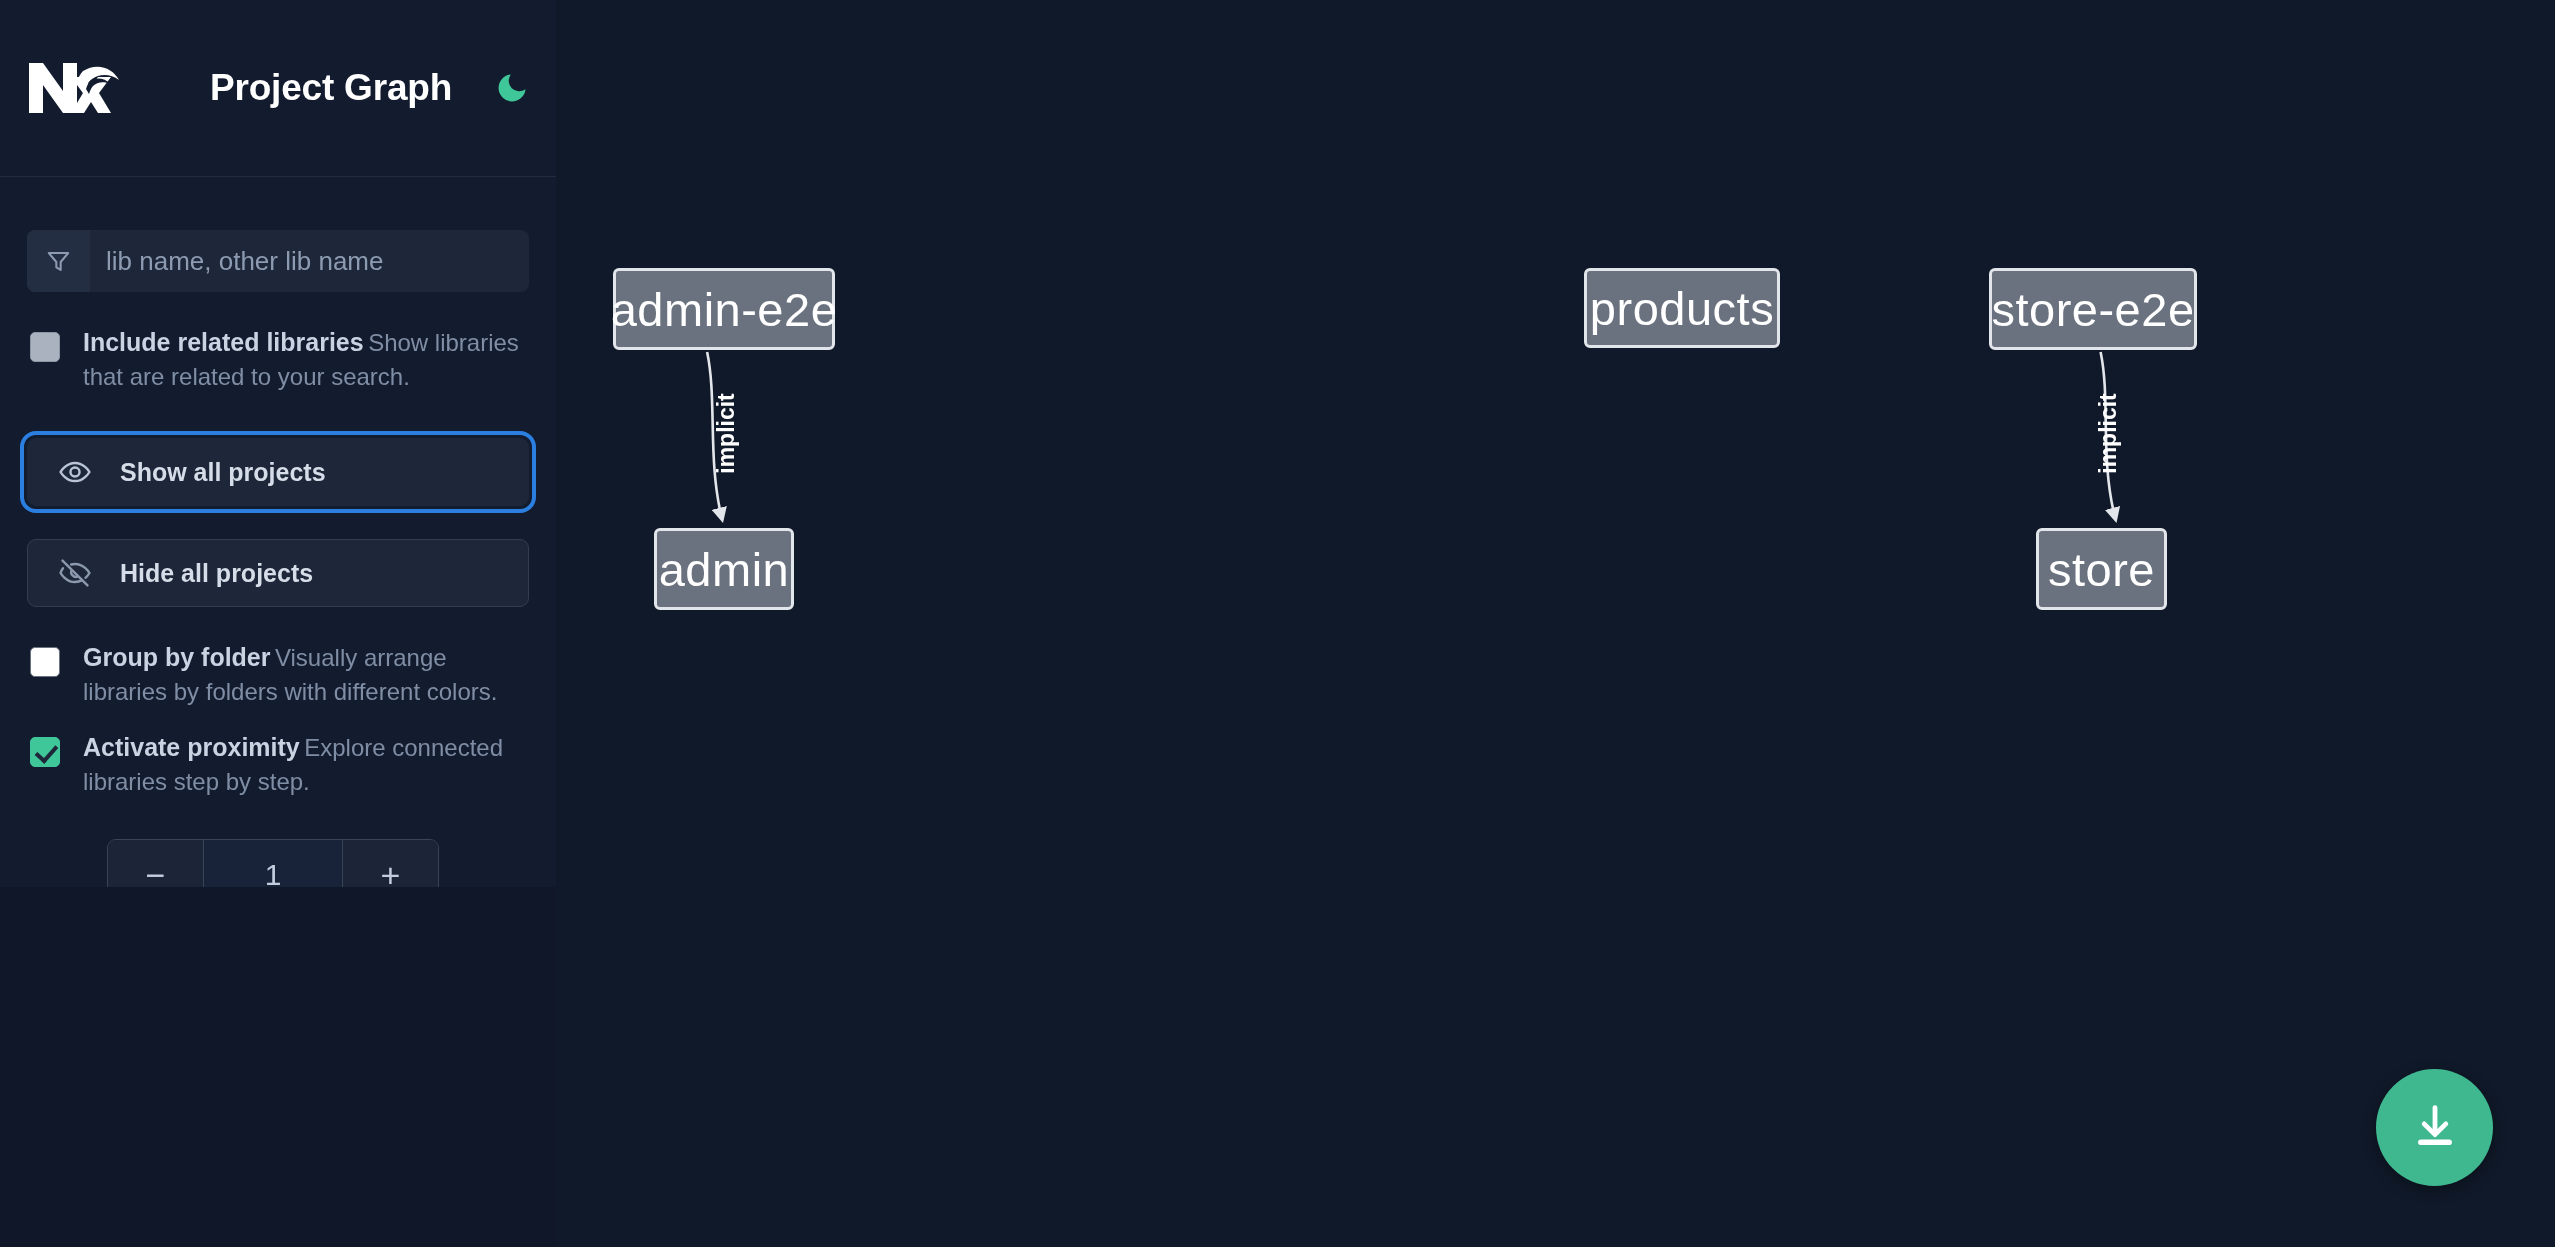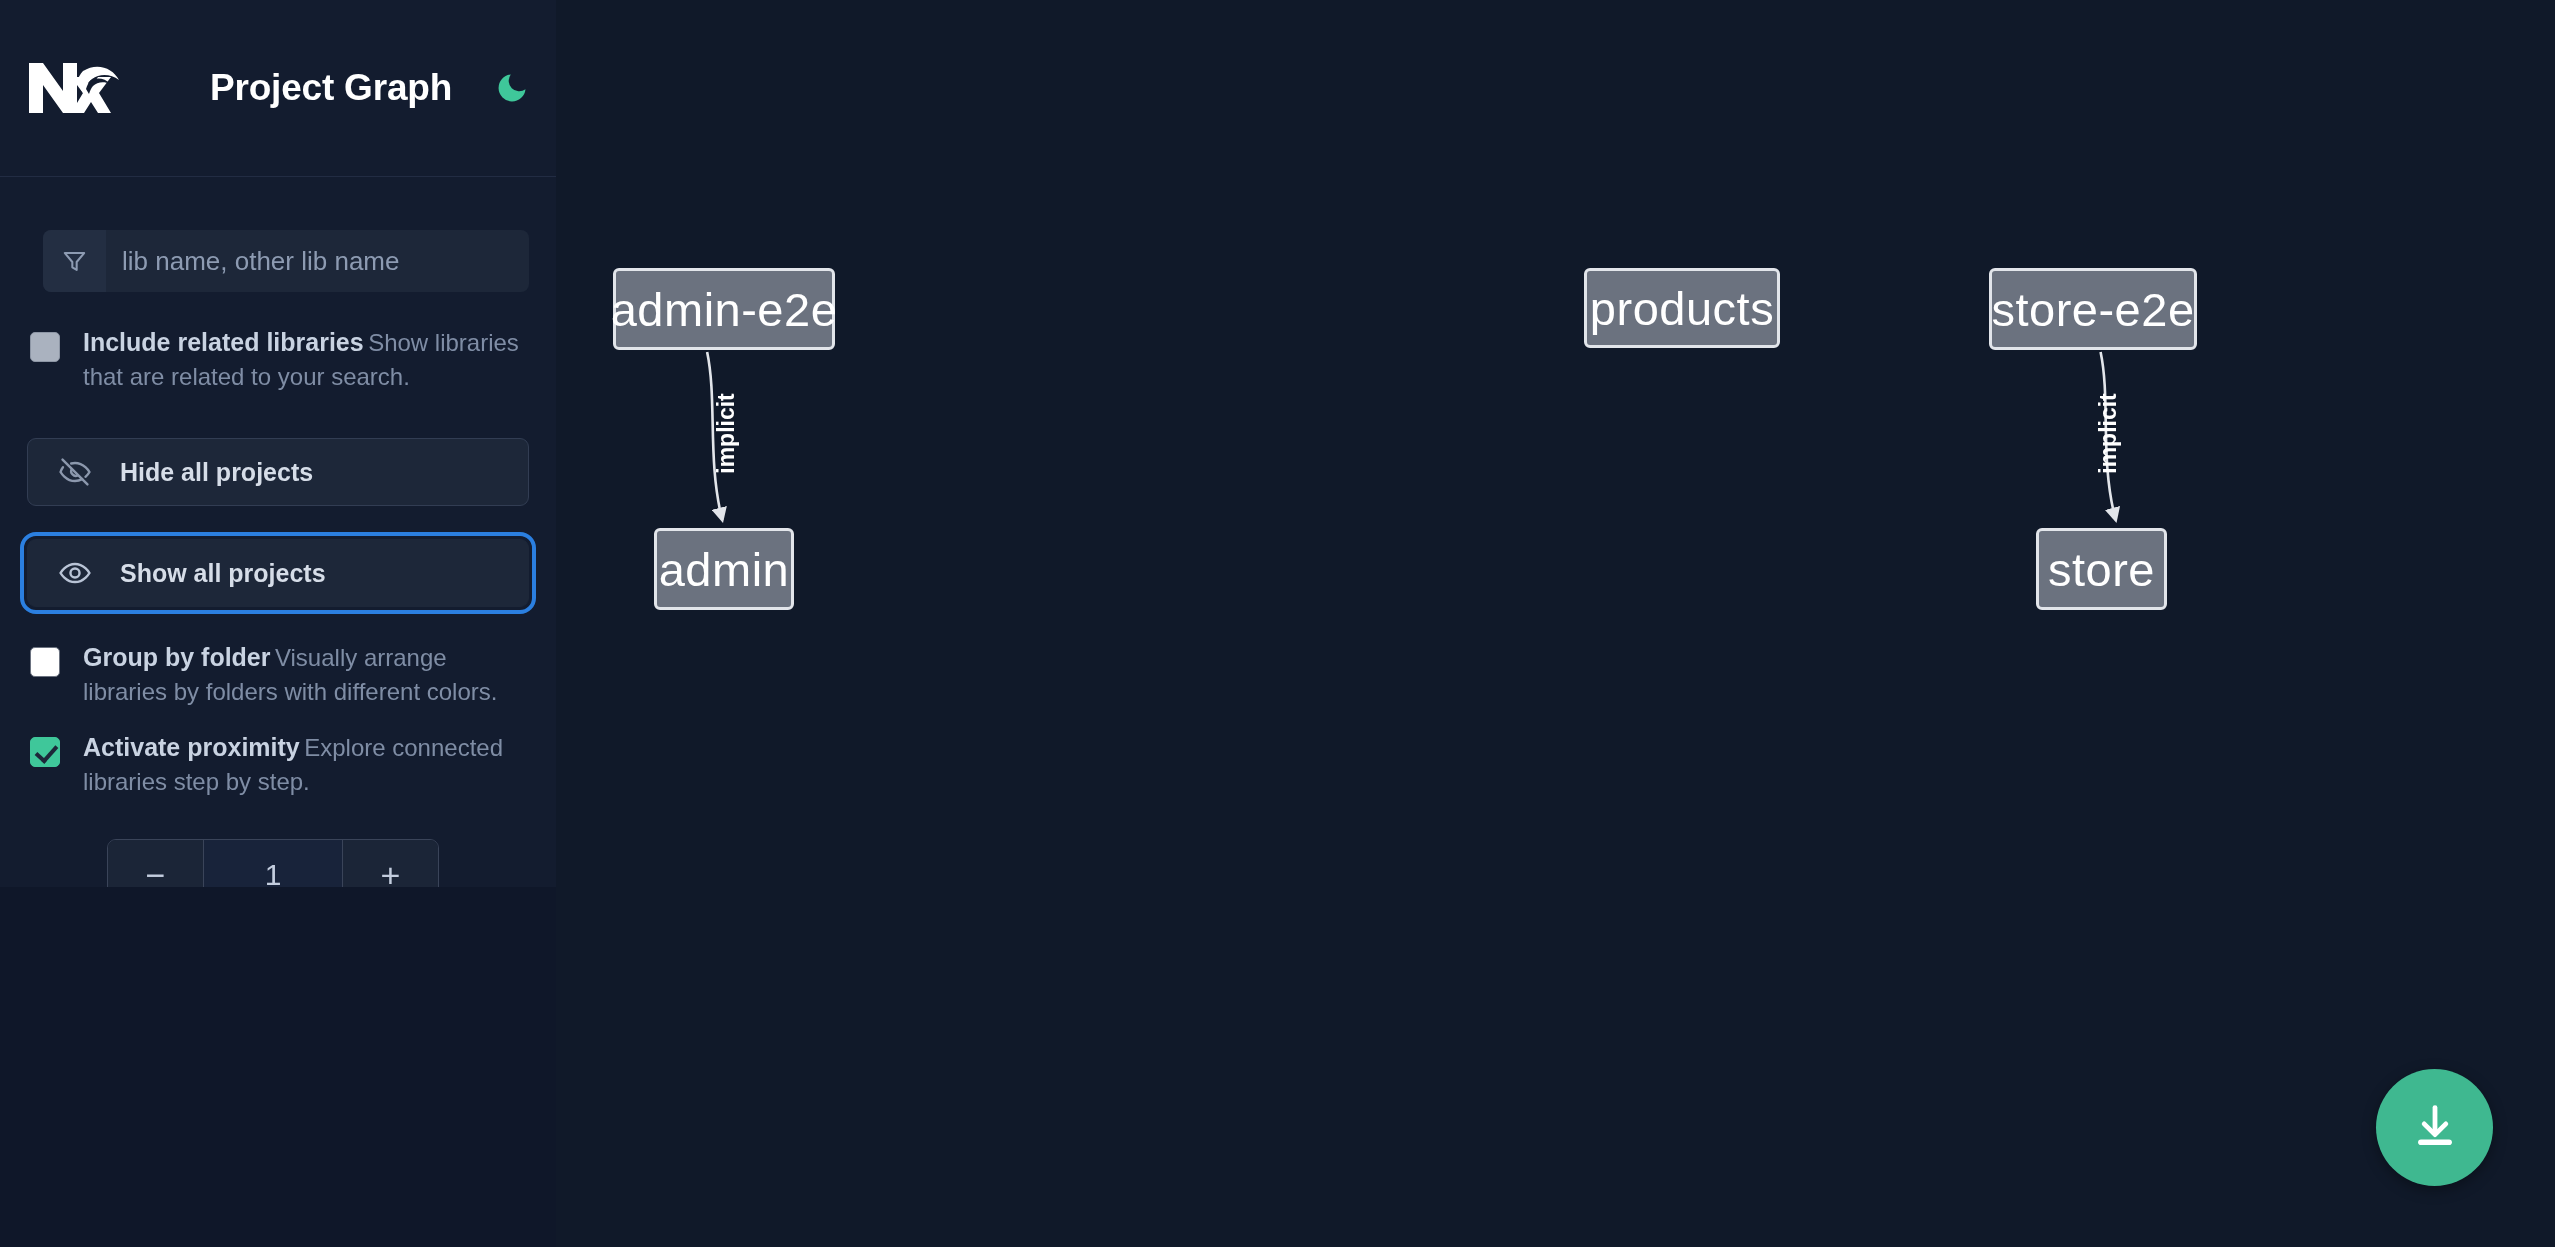--- a/index.html
+++ b/index.html
@@ -56,21 +56,21 @@
     padding: 32px 27px 0 27px;
     gap: 21px;
   }
   .info-icon { width: 27px; height: 27px; flex: 0 0 27px; }
   .sidebar-desc-text {
     font-size: 24px;
     color: #9aa7bd;
     white-space: nowrap;
   }
 
-  .filter-wrap { padding: 53px 27px 0 43px; }
+  .filter-wrap { padding: 53px 27px 0 27px; }
   .filter-box {
     display: flex;
     align-items: stretch;
     height: 62px;
     background: #1d2739;
     border-radius: 8px;
     overflow: hidden;
   }
   .filter-icon-cell {
     width: 63px;
@@ -272,39 +272,39 @@
 
     <div class="option-row">
       <span class="cbx disabled"></span>
       <span class="option-text">
         <span class="option-title">Include related libraries</span>
         <span class="option-sub">Show libraries that are related to your search.</span>
       </span>
     </div>
 
     <div class="btn-wrap">
+      <button class="big-btn focused">
+        <span class="bicon">
+          <svg viewBox="0 0 24 24" width="34" height="34" aria-hidden="true">
+            <path d="M1.8 12S5.5 5.6 12 5.6 22.2 12 22.2 12 18.5 18.4 12 18.4 1.8 12 1.8 12z" fill="none" stroke="#b9c4d6" stroke-width="1.7"></path>
+            <circle cx="12" cy="12" r="3.2" fill="none" stroke="#b9c4d6" stroke-width="1.7"></circle>
+          </svg>
+        </span>
+        <span>Show all projects</span>
+      </button>
       <button class="big-btn">
         <span class="bicon">
           <svg viewBox="0 0 24 24" width="34" height="34" aria-hidden="true">
             <path d="M3.5 8.6C2.4 10 1.8 12 1.8 12S5.5 18.4 12 18.4c2 0 3.7-.6 5.1-1.4M9.3 6a9.6 9.6 0 0 1 2.7-.4C18.5 5.6 22.2 12 22.2 12s-1 1.8-2.8 3.4" fill="none" stroke="#8c98ad" stroke-width="1.7" stroke-linecap="round"></path>
             <path d="M9.8 9.8a3.2 3.2 0 0 0 4.4 4.4" fill="none" stroke="#8c98ad" stroke-width="1.7"></path>
             <line x1="3.2" y1="3.2" x2="20.8" y2="20.8" stroke="#8c98ad" stroke-width="1.7" stroke-linecap="round"></line>
           </svg>
         </span>
         <span>Hide all projects</span>
       </button>
-      <button class="big-btn focused">
-        <span class="bicon">
-          <svg viewBox="0 0 24 24" width="34" height="34" aria-hidden="true">
-            <path d="M1.8 12S5.5 5.6 12 5.6 22.2 12 22.2 12 18.5 18.4 12 18.4 1.8 12 1.8 12z" fill="none" stroke="#b9c4d6" stroke-width="1.7"></path>
-            <circle cx="12" cy="12" r="3.2" fill="none" stroke="#b9c4d6" stroke-width="1.7"></circle>
-          </svg>
-        </span>
-        <span>Show all projects</span>
-      </button>
     </div>
 
     <div class="option-row">
       <span class="cbx empty"></span>
       <span class="option-text">
         <span class="option-title">Group by folder</span>
         <span class="option-sub">Visually arrange libraries by folders with different colors.</span>
       </span>
     </div>
 

